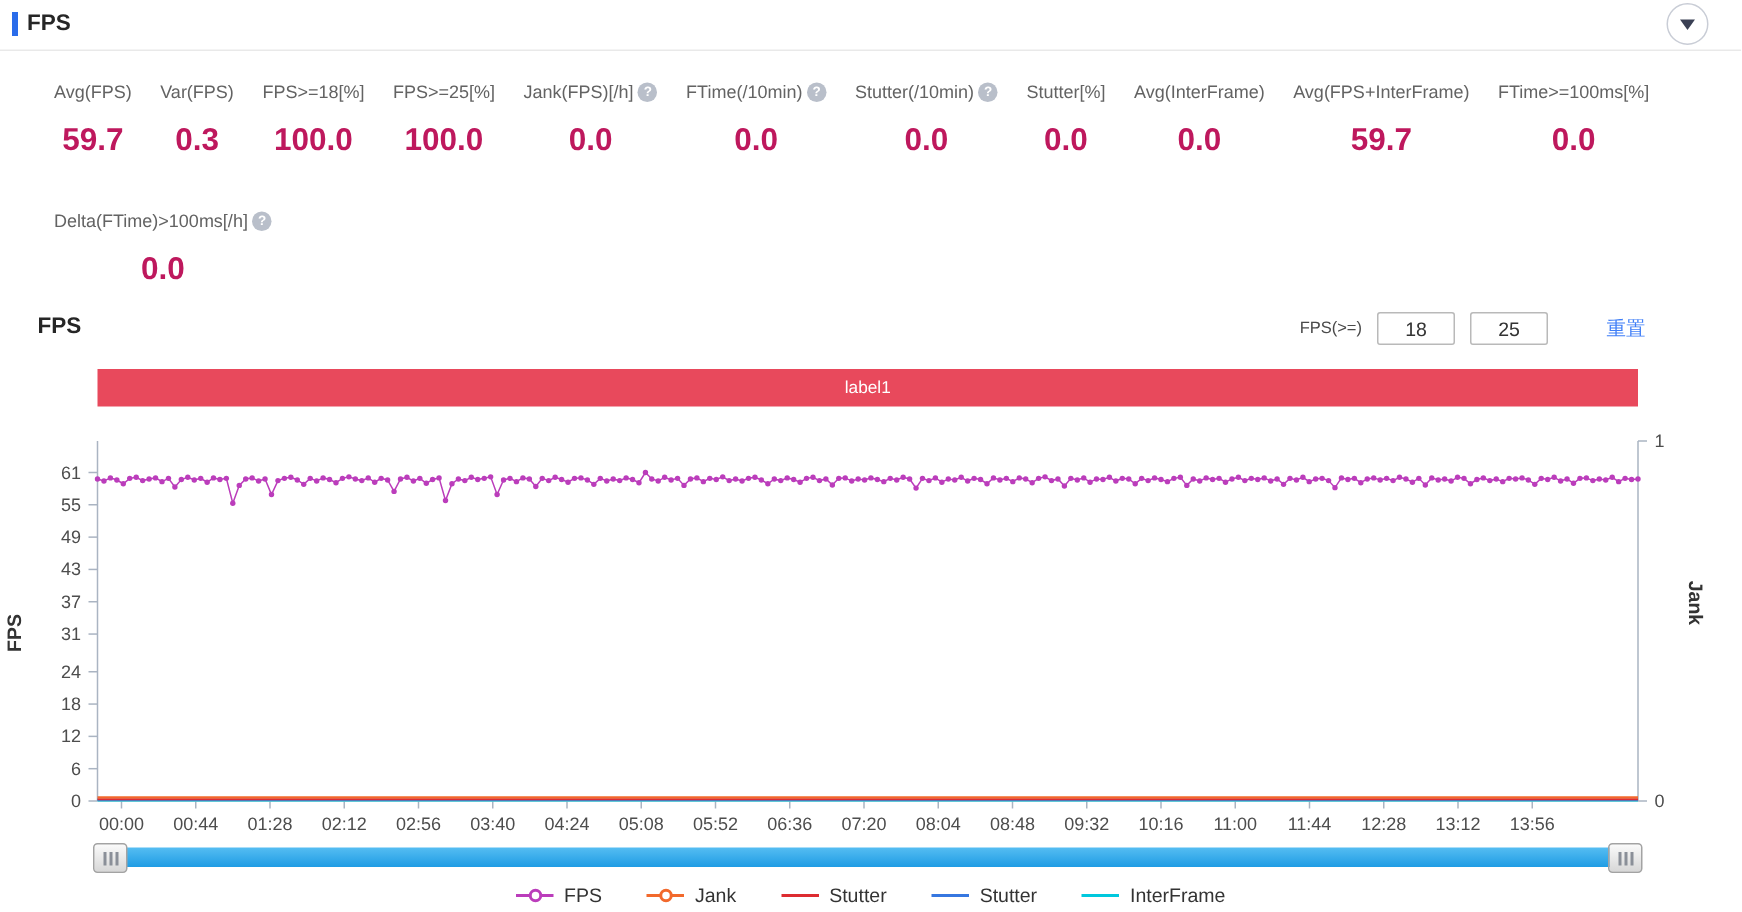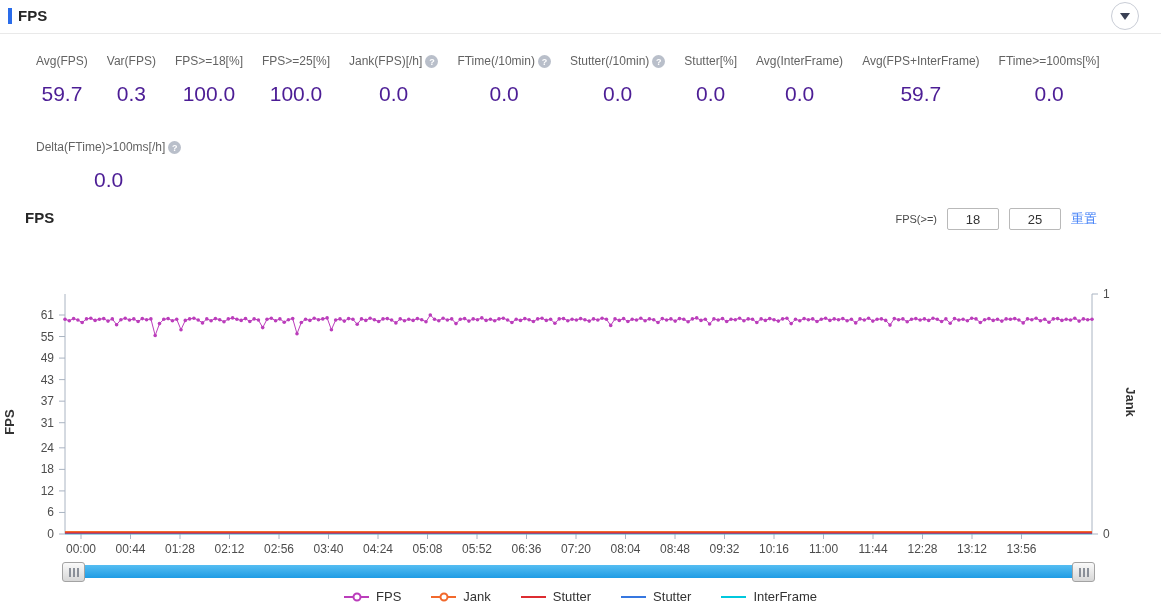--- a/index.html
+++ b/index.html
@@ -15,22 +15,22 @@
     border-radius:50%;background:#fff;display:flex;align-items:center;justify-content:center;cursor:pointer;}
   .collapse-btn .tri{width:0;height:0;border-left:5px solid transparent;border-right:5px solid transparent;
     border-top:7px solid #3a4054;margin-top:1px;}
   .divider{position:absolute;top:33px;left:0;right:0;height:1px;background:#e9e9e9;}
 
   
   .stats-row{position:absolute;left:36px;display:flex;gap:19px;align-items:flex-start;}
   .stats-row.r1{top:54px;}
   .stats-row.r2{top:140px;}
   .stat{display:flex;flex-direction:column;align-items:center;}
-  .stat-label{font-size:12px;color:#636363;white-space:nowrap;display:flex;align-items:flex-end;gap:3px;}
-  .stat-value{font-size:21px;font-weight:normal;color:#4c1d95;margin-top:14px;}
+  .stat-label{font-size:12px;color:#636363;white-space:nowrap;display:flex;align-items:center;gap:3px;}
+  .stat-value{font-size:21px;font-weight:bold;color:#be185d;margin-top:14px;}
   .help-icon{width:13px;height:13px;border-radius:50%;background:#b9bfca;color:#fff;font-size:9px;
     font-weight:bold;display:inline-flex;align-items:center;justify-content:center;cursor:pointer;}
 
   
   .chart-head{position:absolute;top:206px;left:0;right:0;height:26px;}
   .chart-title{position:absolute;left:25px;top:3px;font-size:15px;font-weight:bold;}
   .fps-controls{position:absolute;right:64px;top:2px;display:flex;align-items:center;gap:10px;}
   .fps-filter-label{font-size:11px;color:#4a4a4a;}
   .fps-input{width:46px;height:18px;border:1px solid #b9b9b9;border-radius:2px;text-align:center;
     font-size:13px;color:#333;font-family:"Liberation Sans",sans-serif;}
@@ -177,24 +177,27 @@
       <span class="stat-value">0.0</span>
     </div>
   </div>
 
   <div class="chart-head">
     <span class="chart-title">FPS</span>
     <div class="fps-controls">
       <span class="fps-filter-label">FPS(&gt;=)</span>
       <input class="fps-input" value="18" style="">
       <input class="fps-input" value="25" style="">
-      <a class="reset-link" style="color: rgb(63, 126, 247);">重置</a>
+      <a class="reset-link" style="color: rgb(63, 126, 247); margin-left: 29px;">重置</a>
     </div>
   </div>
 
+  <div class="banner" id="banner" style="background: rgb(232, 73, 92);">
+    <span>label1</span>
+  </div>
 
   <div class="chart-svg-wrap" id="chart"><svg width="1161" height="270" viewBox="0 0 1161 270" xmlns="http://www.w3.org/2000/svg">
         <line x1="65" y1="10" x2="65" y2="250" stroke="#aab4c2" stroke-width="1"></line>
         <line x1="1092" y1="10" x2="1092" y2="250" stroke="#aab4c2" stroke-width="1"></line>
         <line x1="65" y1="250" x2="1092" y2="250" stroke="#aab4c2" stroke-width="1"></line>
         <line x1="59" y1="250" x2="65" y2="250" stroke="#aab4c2"></line>
         <text x="54" y="254" text-anchor="end" font-size="12" fill="#4d4d4d">0</text>
         <line x1="59" y1="228.45901639344262" x2="65" y2="228.45901639344262" stroke="#aab4c2"></line>
         <text x="54" y="232.45901639344262" text-anchor="end" font-size="12" fill="#4d4d4d">6</text>
         <line x1="59" y1="206.91803278688525" x2="65" y2="206.91803278688525" stroke="#aab4c2"></line>

